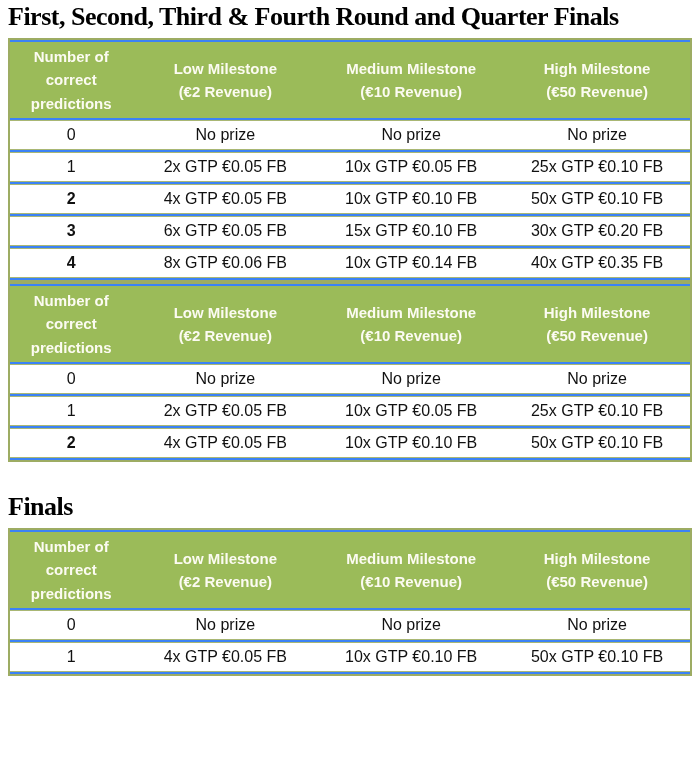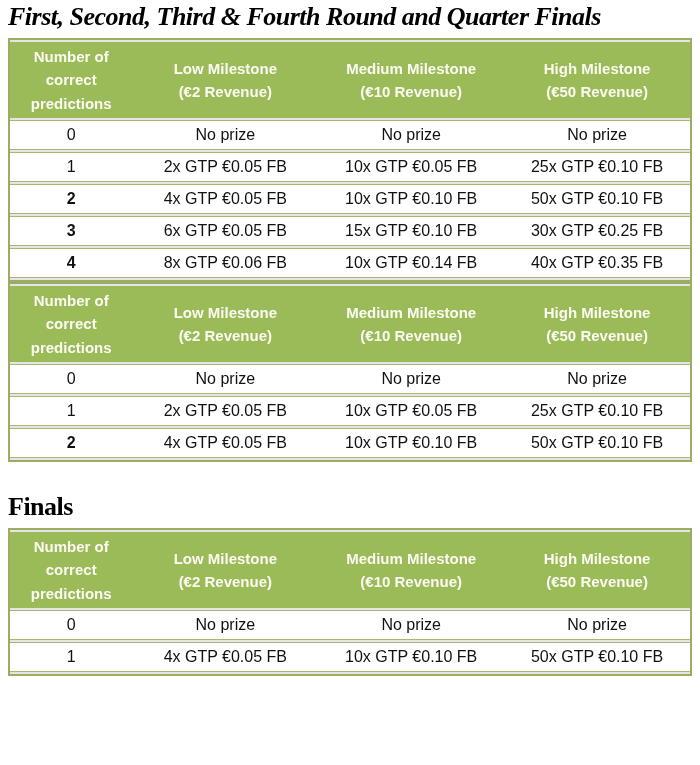--- a/index.html
+++ b/index.html
@@ -20,28 +20,28 @@
   }
   h2.section-title {
     font-family: "Liberation Serif", serif;
     font-size: 26px;
     line-height: 30px;
     font-weight: bold;
     color: var(--title-text);
     letter-spacing: -0.5px;
     margin: 30px 0 6px 0;
   }
-  section:first-of-type h2.section-title { margin-top: 0; font-style: italic; }
+  section:first-of-type h2.section-title { margin-top: 0; }
   table.milestone-table {
     width: 100%;
     table-layout: fixed;
     border-collapse: separate;
     border-spacing: 0 2px;
     border: 2px solid var(--table-border);
-    background: #e5e5e5;
+    background: #3b82f6;
   }
   table.milestone-table col.col-predictions { width: 18%; }
   table.milestone-table th {
     background: var(--header-bg);
     color: var(--header-text);
     font-size: 15px;
     font-weight: bold;
     line-height: 1.55;
     white-space: pre-line;
     height: 76px;
@@ -103,21 +103,21 @@
         <tr>
           <td class="bold">2</td>
           <td>4x GTP €0.05 FB</td>
           <td>10x GTP €0.10 FB</td>
           <td>50x GTP €0.10 FB</td>
         </tr>
         <tr>
           <td class="bold">3</td>
           <td>6x GTP €0.05 FB</td>
           <td>15x GTP €0.10 FB</td>
-          <td>30x GTP €0.25 FB</td>
+          <td>30x GTP €0.20 FB</td>
         </tr>
         <tr>
           <td class="bold">4</td>
           <td>8x GTP €0.06 FB</td>
           <td>10x GTP €0.14 FB</td>
           <td>40x GTP €0.35 FB</td>
         </tr>
       </tbody>
   </table>
 </section>

